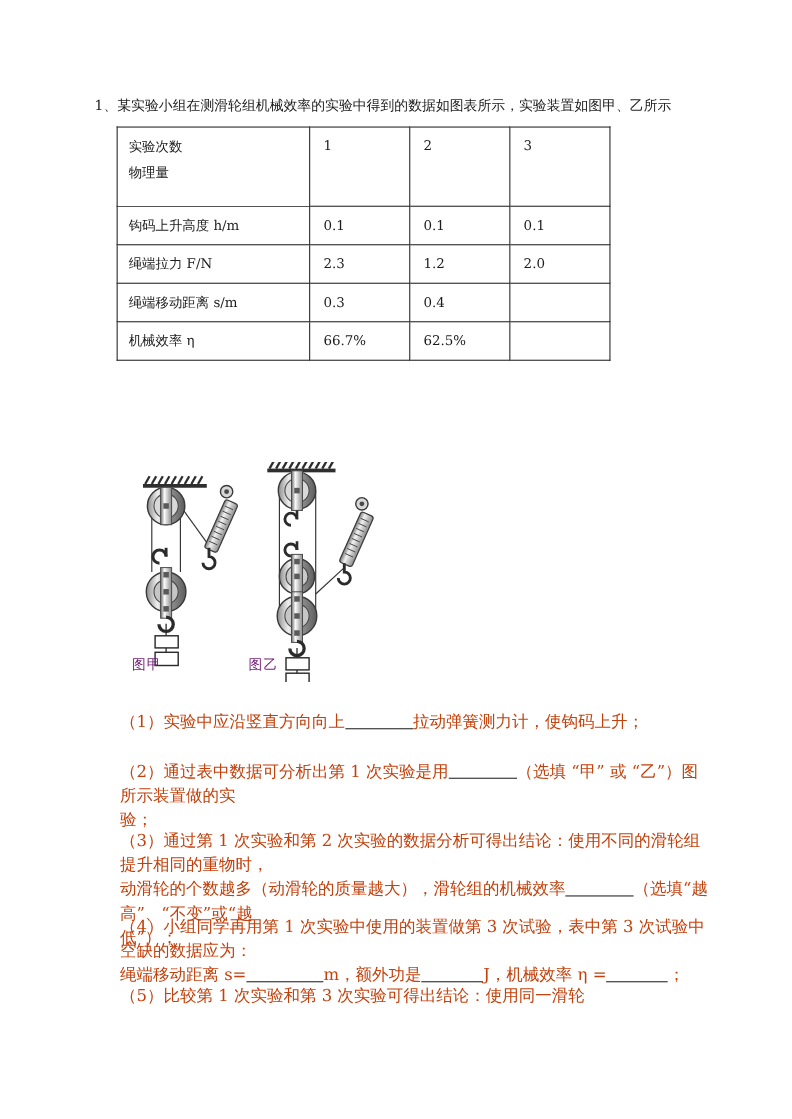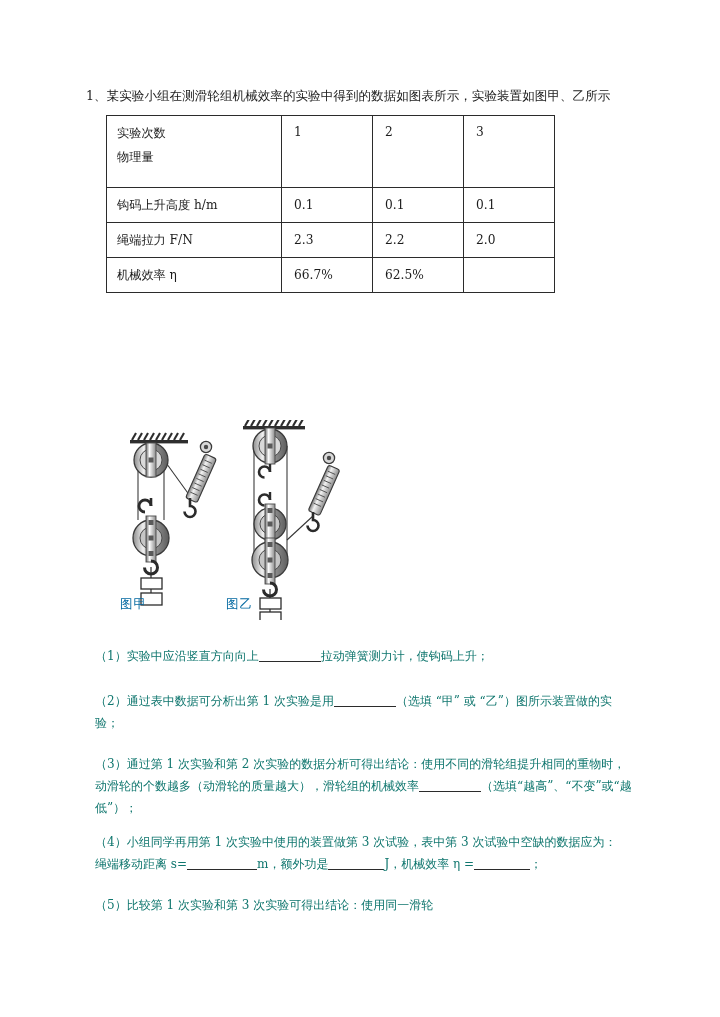--- a/index.html
+++ b/index.html
@@ -93,34 +93,34 @@
   .fig {
     position: absolute;
     top: 0;
   }
   .fig-jia { left: 10px; }
   .fig-yi  { left: 125px; }
 
   .fig-caption {
     position: absolute;
     font-size: 12.5px;
-    color: #0369a1;
+    color: #701a75;
     letter-spacing: 1px;
   }
   .cap-jia { left: 120px; top: 596px; }
   .cap-yi  { left: 226px; top: 596px; }
 
   
   .sub {
     position: absolute;
-    left: 95px;
+    left: 109px;
     width: 540px;
-    font-size: 12px;
+    font-size: 15px;
     line-height: 22px;
-    color: #0f766e;
+    color: #c2410c;
   }
   .q1 { top: 645px; }
   .q2 { top: 690px; }
   .q3 { top: 753px; }
   .q4 { top: 831px; }
   .q5 { top: 894px; }
 
   .blank {
     display: inline-block;
     border-bottom: 1.1px solid #2b2b2b;
@@ -154,24 +154,30 @@
       <tr class="row-tall">
         <td class="label">钩码上升高度 h/m</td>
         <td class="val">0.1</td>
         <td class="val">0.1</td>
         <td class="val">0.1</td>
       </tr>
 
       <tr class="row-tall">
         <td class="label">绳端拉力 F/N</td>
         <td class="val">2.3</td>
-        <td class="val">2.2</td>
+        <td class="val">1.2</td>
         <td class="val">2.0</td>
       </tr>
 
+      <tr class="row-tall">
+        <td class="label">绳端移动距离 s/m</td>
+        <td class="val">0.3</td>
+        <td class="val">0.4</td>
+        <td class="val"></td>
+      </tr>
 
       <tr class="row-tall">
         <td class="label">机械效率 η</td>
         <td class="val">66.7%</td>
         <td class="val">62.5%</td>
         <td class="val"></td>
       </tr>
     </tbody>
   </table>
 

